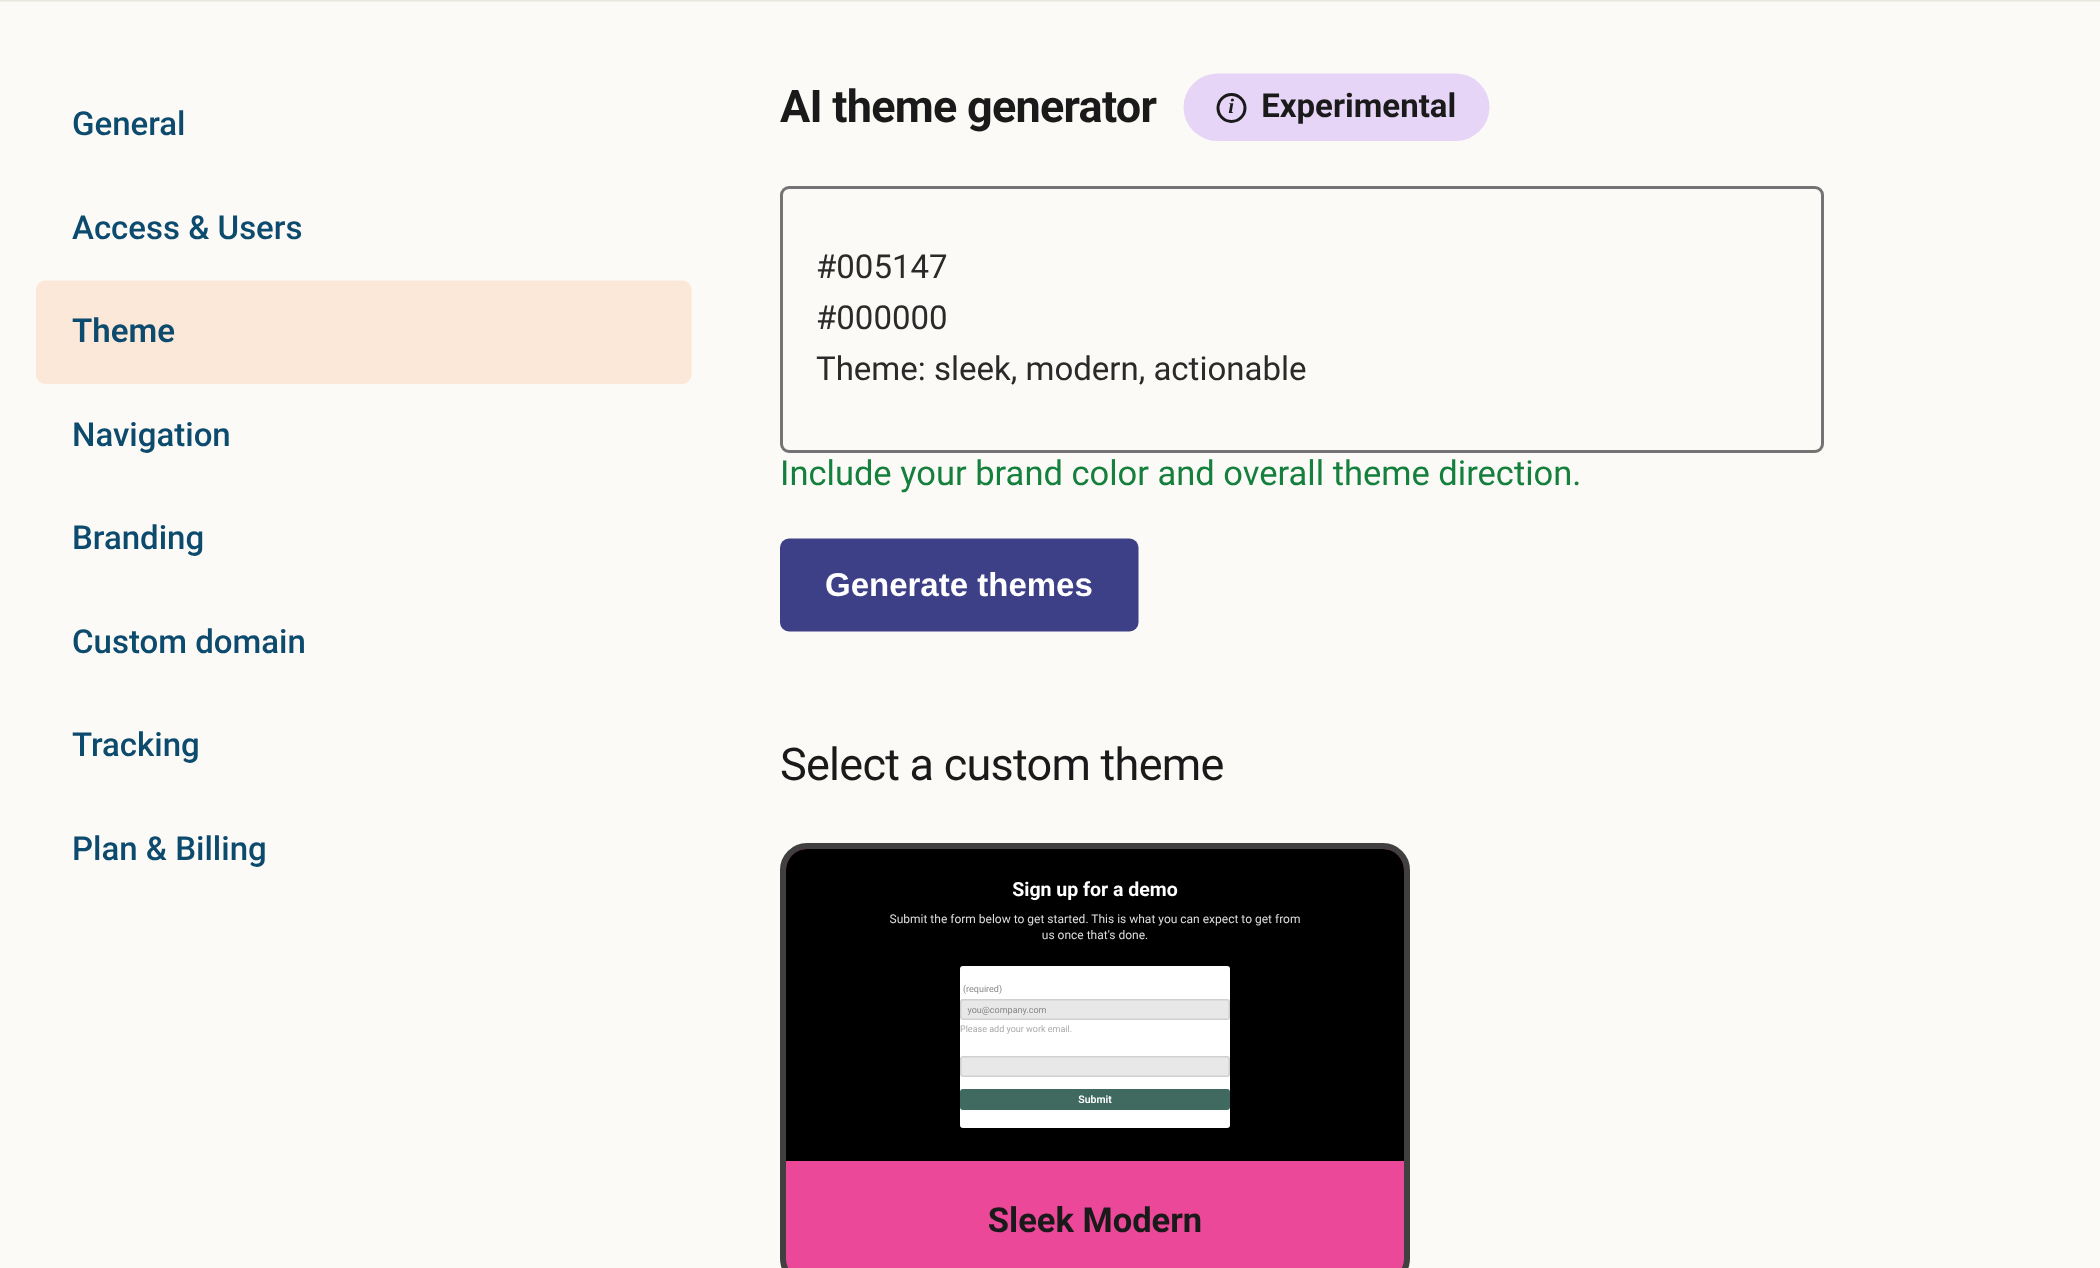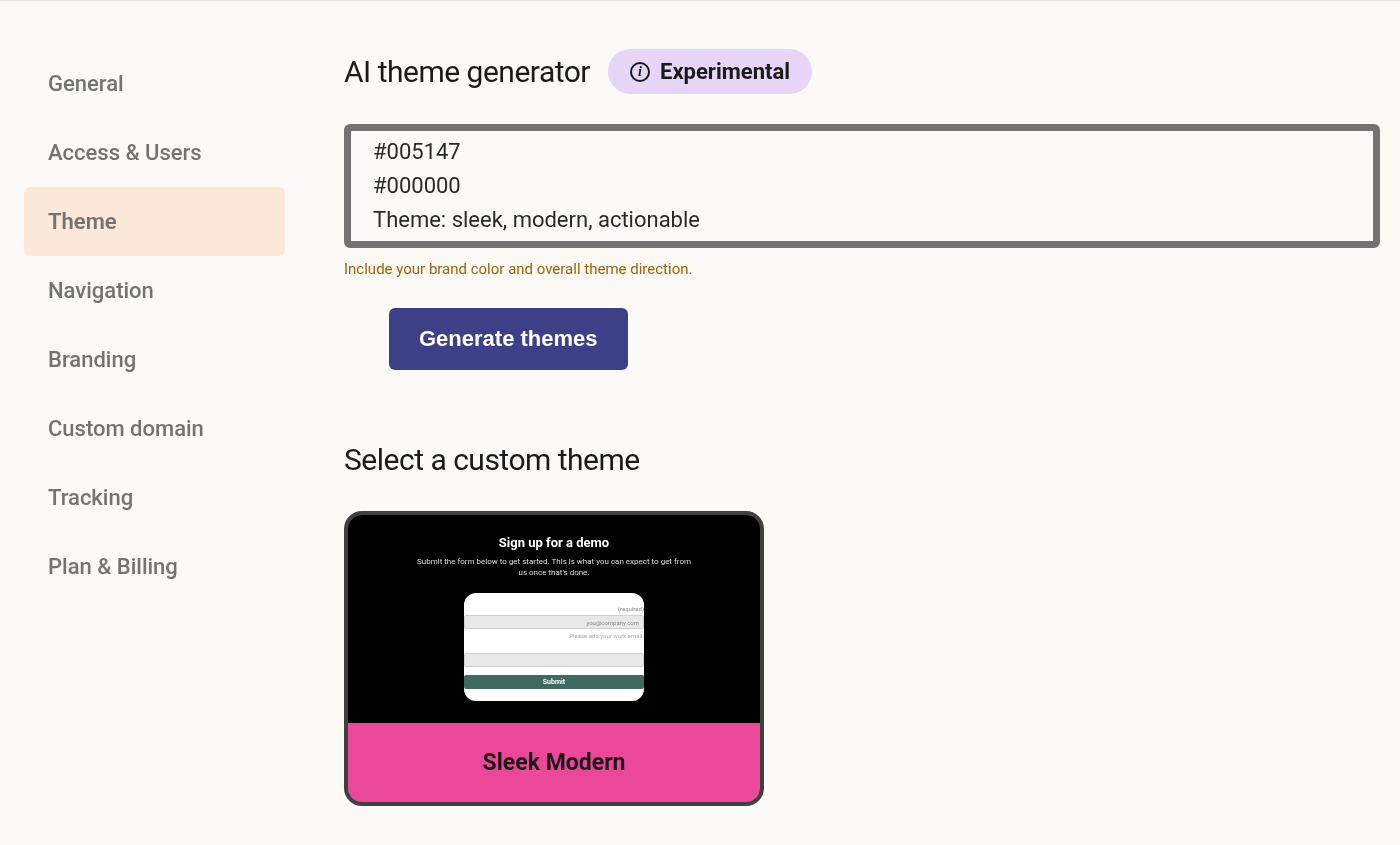--- a/index.html
+++ b/index.html
@@ -17,21 +17,21 @@
       border-top: 1px solid #e8e5dd;
     }
     .sidebar {
       width: 465px;
       padding: 48px 0 0 0;
     }
     .sidebar-item {
       padding: 22px 48px;
       font-size: 22px;
       font-weight: 500;
-      color: #737373;
+      color: #0c4a6e;
       cursor: pointer;
       margin-left: 24px;
       margin-right: 4px;
       border-radius: 6px;
     }
     .sidebar-item.active {
       background: #fce8d8;
       font-weight: 600;
       padding-left: 24px;
       margin-left: 24px;
@@ -45,21 +45,21 @@
       padding: 48px 20px 48px 55px;
     }
     .header-row {
       display: flex;
       align-items: center;
       gap: 18px;
       margin-bottom: 30px;
     }
     .page-title {
       font-size: 30px;
-      font-weight: 400;
+      font-weight: 700;
       letter-spacing: -0.5px;
     }
     .badge {
       display: inline-flex;
       align-items: center;
       gap: 10px;
       background: #e6d5f7;
       border-radius: 24px;
       padding: 10px 22px;
       font-size: 22px;
@@ -73,48 +73,46 @@
       border-radius: 50%;
       display: flex;
       align-items: center;
       justify-content: center;
       font-size: 14px;
       font-weight: 700;
       font-family: Georgia, serif;
       font-style: italic;
     }
     .prompt-textarea {
-      width: 1036px;
-      border: 7px solid #737373;
+      width: 696px;
+      border: 2px solid #737373;
       border-radius: 6px;
-      padding: 4px 22px;
+      padding: 36px 22px;
       font-size: 22px;
       line-height: 1.55;
       font-family: inherit;
       background: #fcfaf6;
       color: #2a2a2a;
       resize: none;
       white-space: pre-wrap;
     }
     .helper-text {
-      font-size: 15px;
-      color: #a16207;
-      margin-top: 12px;
+      font-size: 23px;
+      color: #15803d;
     }
     .generate-btn {
       margin-top: 30px;
       background: #3d3f87;
       color: #fff;
       border: none;
       border-radius: 6px;
       padding: 18px 30px;
       font-size: 22px;
       font-weight: 700;
       cursor: pointer;
-      margin-left: 45px;
     }
     .section-title {
       font-size: 30px;
       font-weight: 400;
       letter-spacing: -0.5px;
       margin-top: 72px;
       margin-bottom: 34px;
     }
     .theme-card {
       width: 420px;
@@ -137,25 +135,25 @@
     }
     .preview-subtitle {
       font-size: 8px;
       color: #ddd;
       line-height: 1.4;
       max-width: 280px;
       margin: 0 auto 14px auto;
     }
     .preview-form {
       background: #fff;
-      border-radius: 12px;
+      border-radius: 2px;
       padding: 12px 0;
       width: 180px;
       margin: 0 auto;
-      text-align: right;
+      text-align: left;
     }
     .preview-required {
       font-size: 6px;
       color: #888;
       margin-bottom: 3px;
       margin-left: 2px;
     }
     .preview-input {
       width: 100%;
       height: 14px;

